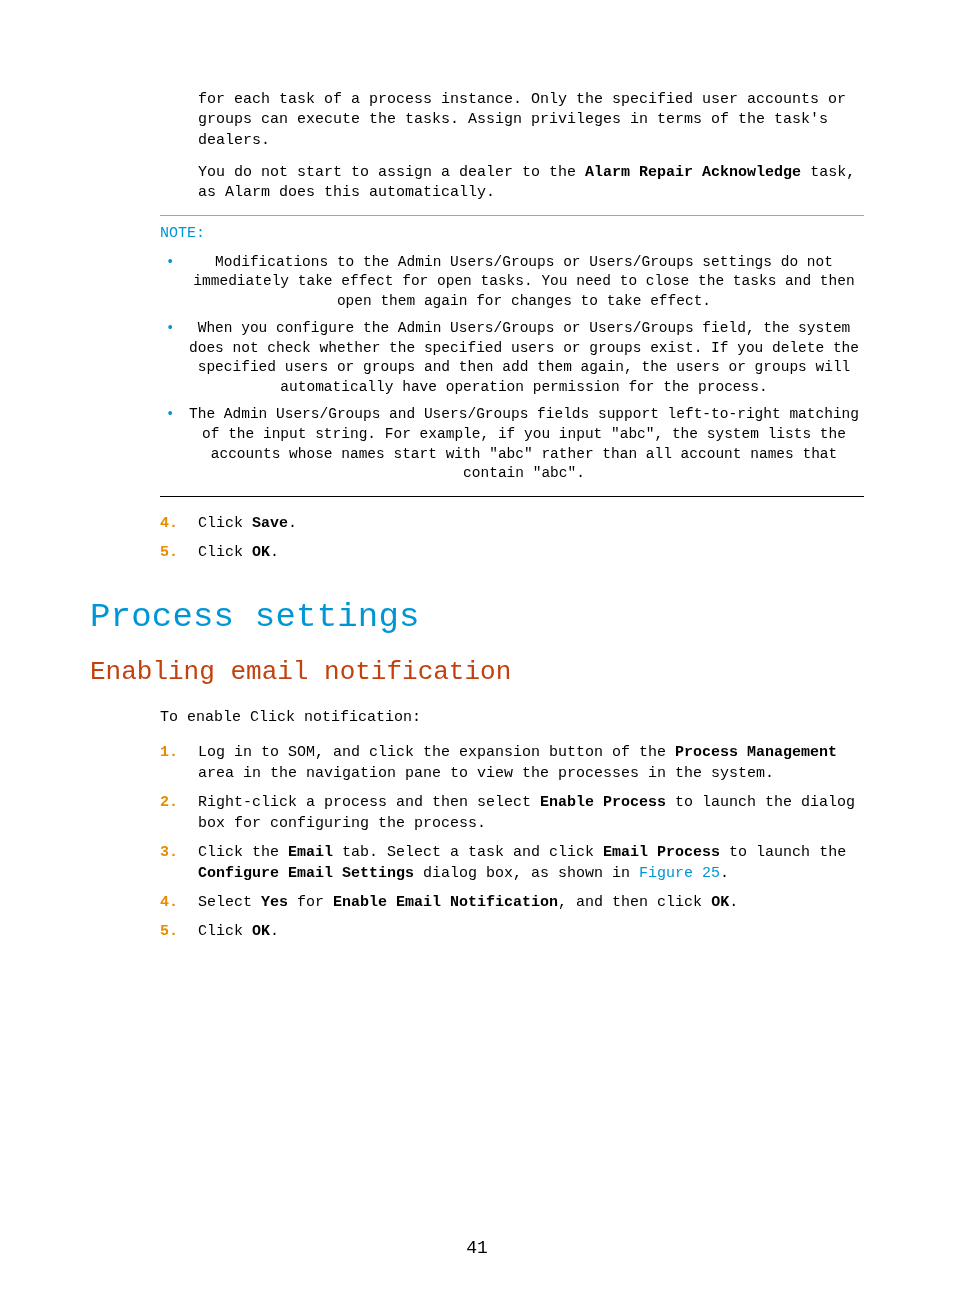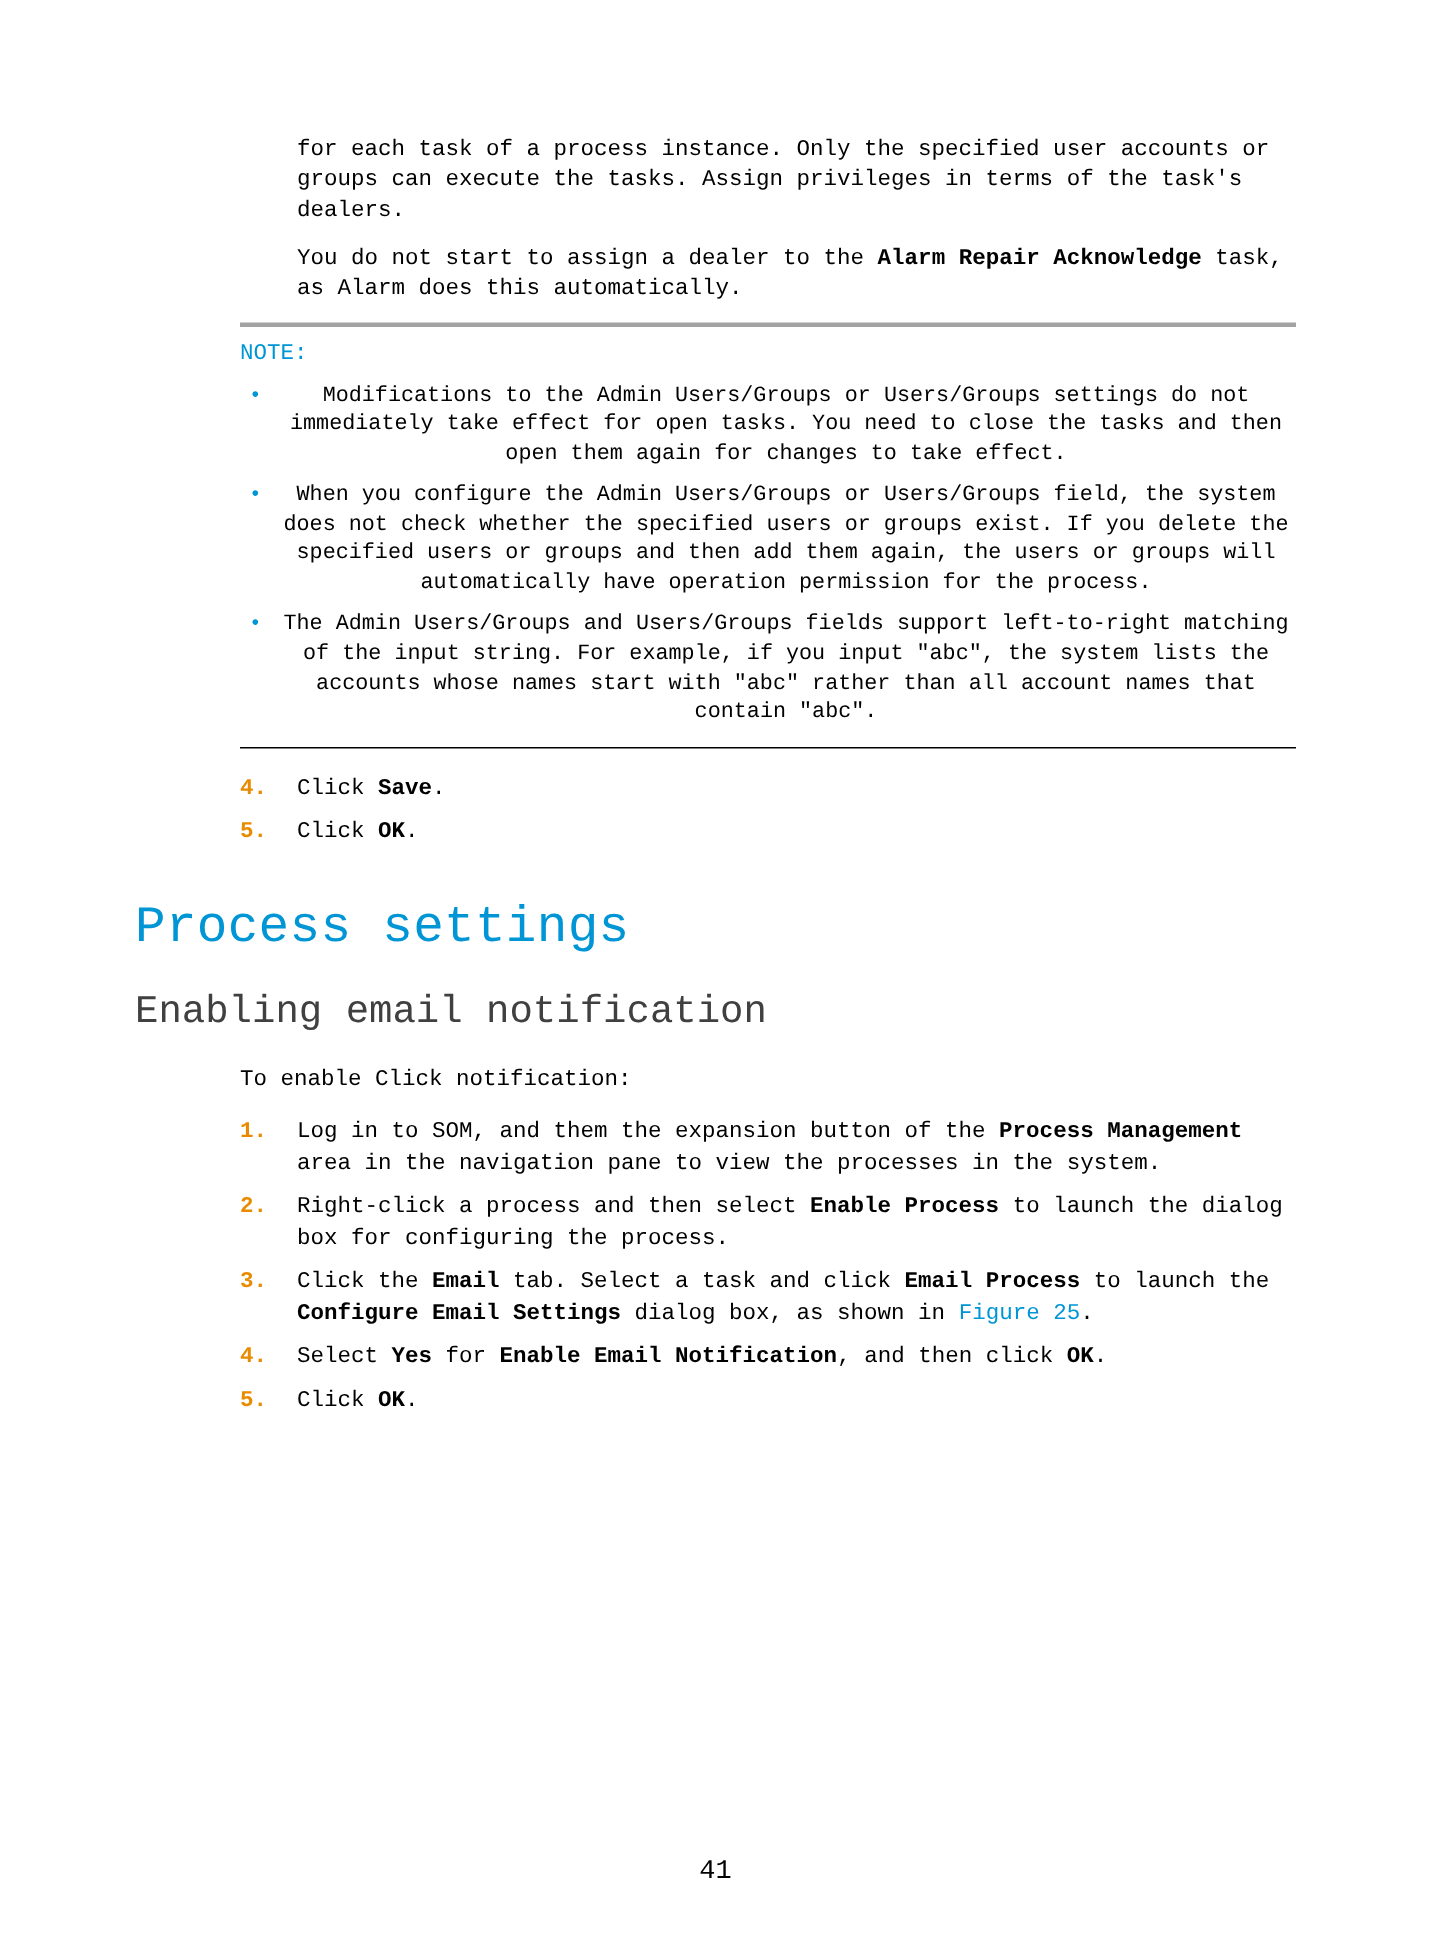--- a/index.html
+++ b/index.html
@@ -21,21 +21,21 @@
     font-family: Liberation Mono, monospace;
   }
   .continued {
     margin-left: 108px;
     margin-bottom: 6px;
   }
   .continued-p {
     margin: 0 0 12px 0;
   }
   .note-block {
-    border-top: 3px solid #a3a3a3;
+    border-top: 1px solid #a3a3a3;
     border-bottom: 1px solid #000;
     margin: 8px 0 12px 70px;
     padding: 6px 0 6px 0;
   }
   .note-label {
     color: #0096d6;
     font-size: 15px;
     margin: 2px 0 6px 0;
   }
   .note-list {
@@ -81,21 +81,21 @@
   }
   h1 {
     font-weight: 400;
     color: #0096d6;
     font-size: 34px;
     margin: 28px 0 8px 0;
     letter-spacing: 0.2px;
   }
   h2 {
     font-weight: 400;
-    color: #404040;
+    color: #c2410c;
     font-size: 26px;
     margin: 14px 0 18px 0;
   }
   .lead {
     margin: 0 0 10px 70px;
     font-size: 15px;
   }
   .b { font-weight: 700; }
   .link-ref { color: #0096d6; }
   .page-number {
@@ -140,21 +140,21 @@
   </ol>
 
   <h1>Process settings</h1>
   <h2>Enabling email notification</h2>
 
   <p class="lead">To enable Click notification:</p>
 
   <ol class="ol-list">
     <li>
       <span class="ol-num">1.</span>
-      <span>Log in to SOM, and them the expansion button of the </span><span class="b">Process Management</span><span> area in the navigation pane to view the processes in the system.</span>
+      <span>Log in to SOM, and click the expansion button of the </span><span class="b">Process Management</span><span> area in the navigation pane to view the processes in the system.</span>
     </li>
     <li>
       <span class="ol-num">2.</span>
       <span>Right-click a process and then select </span><span class="b">Enable Process</span><span> to launch the dialog box for configuring the process.</span>
     </li>
     <li>
       <span class="ol-num">3.</span>
       <span>Click the </span><span class="b">Email</span><span> tab. Select a task and click </span><span class="b">Email Process</span><span> to launch the </span><span class="b">Configure Email Settings</span><span> dialog box, as shown in </span><span class="link-ref">Figure 25</span><span>.</span>
     </li>
     <li>

